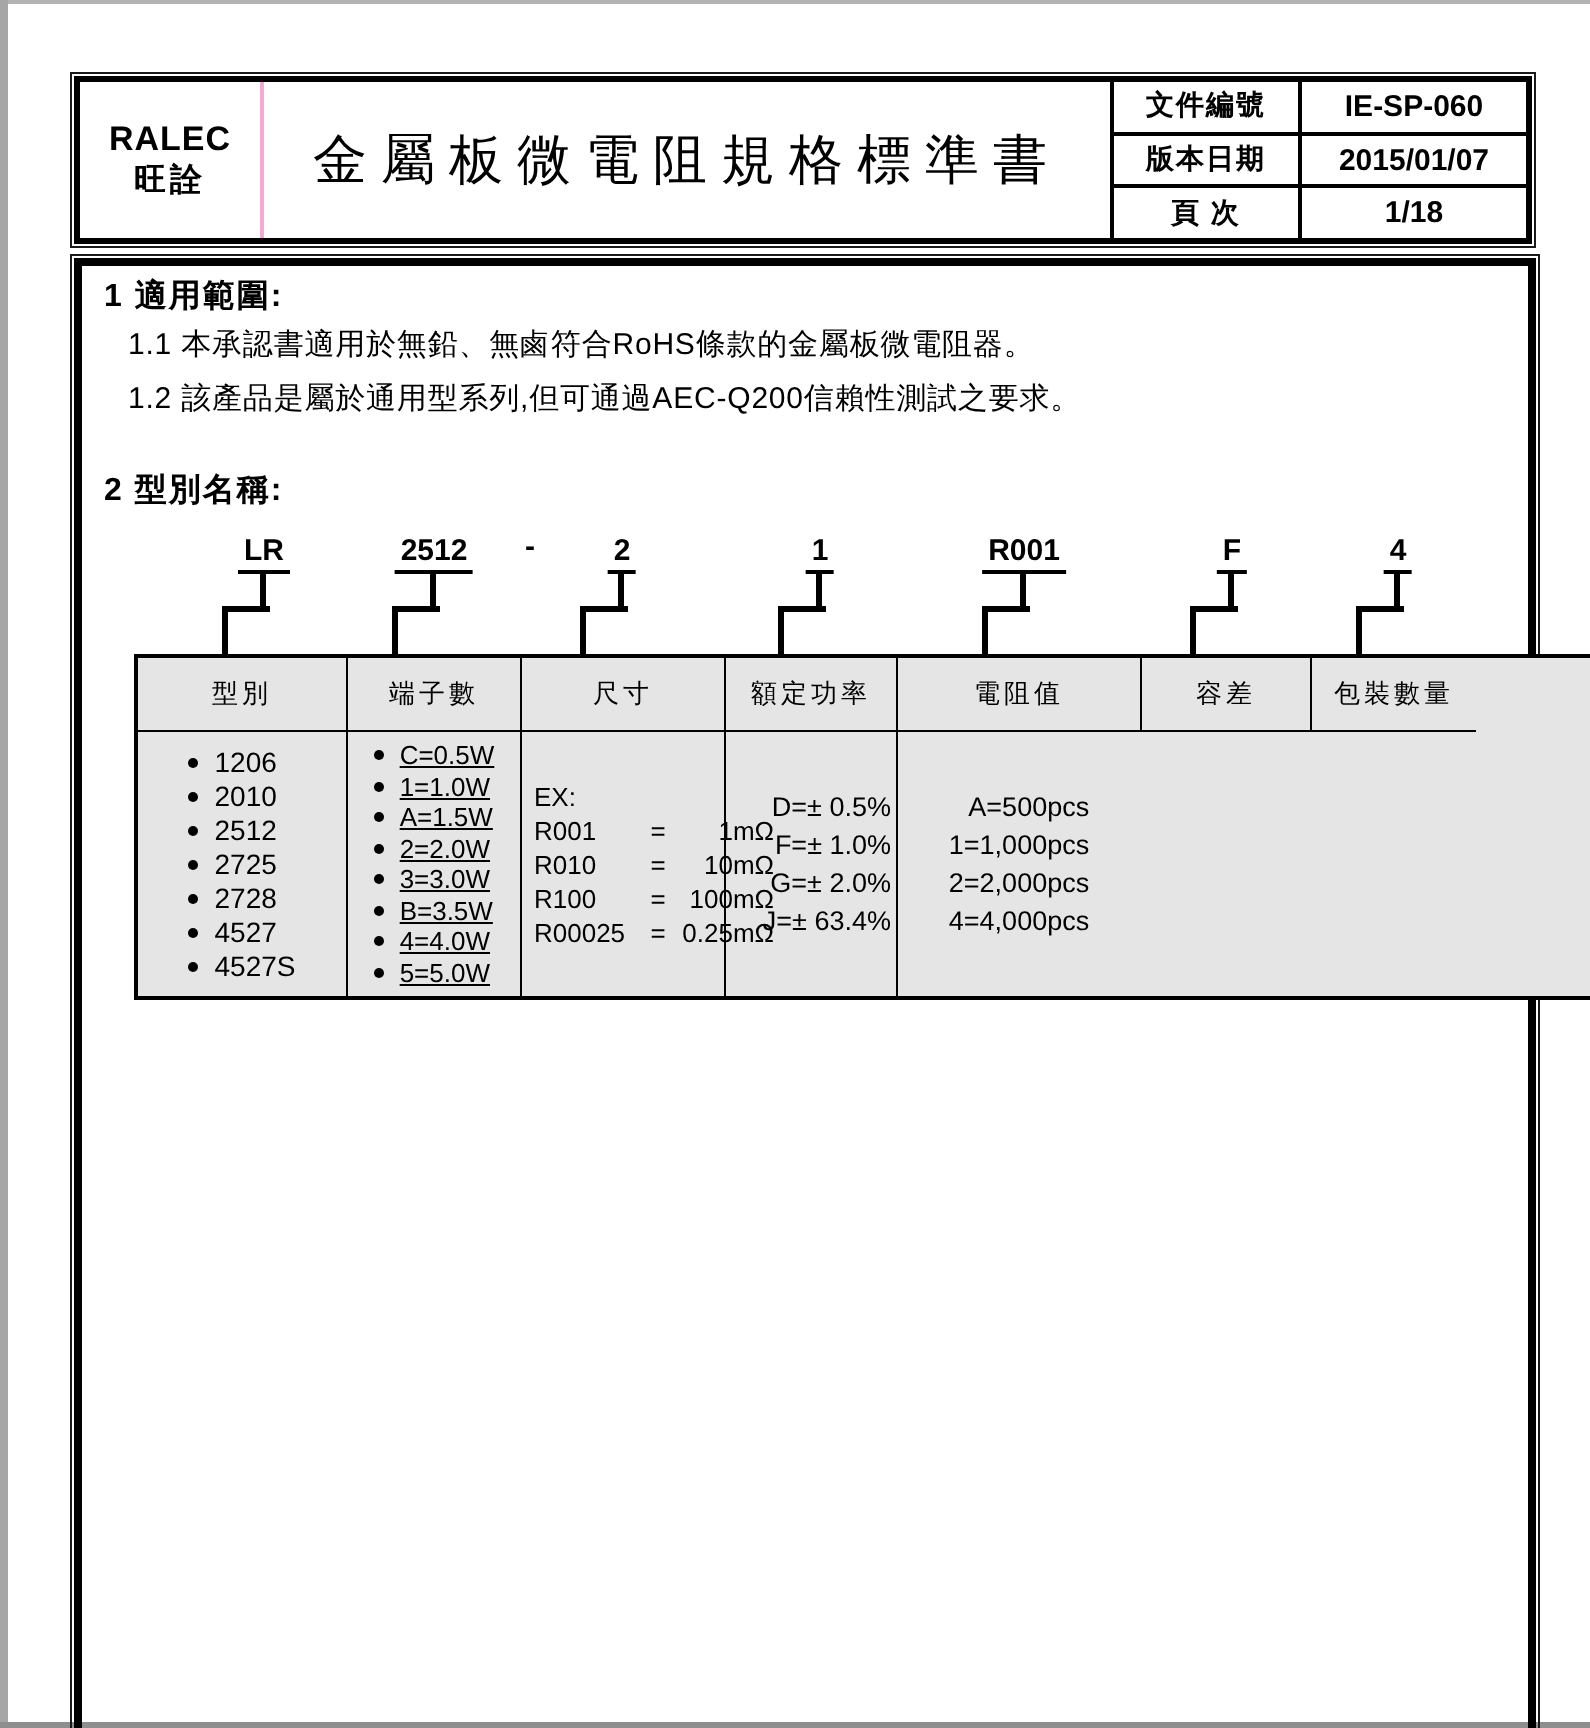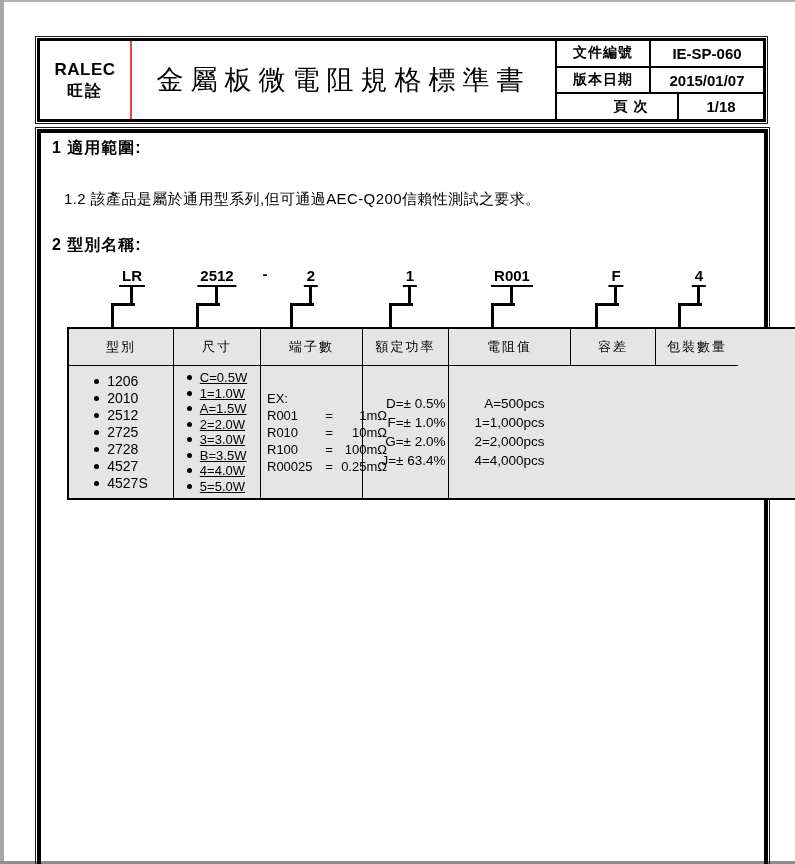--- a/index.html
+++ b/index.html
@@ -12,29 +12,29 @@
   .strip-top    { left:0; top:0; width:795px; height:2px; background:#b3b3b3; }
   .strip-left   { left:0; top:0; width:4px;  height:864px; }
   .strip-bottom { left:0; top:861px; width:795px; height:3px; background:#8e8e8e; }
 
   
   .header-table {
     position:absolute; left:37px; top:38px; width:729px; height:84px;
     border:3px solid #000; outline:1px solid #1a1a1a; outline-offset:1px;
     display:flex; box-sizing:border-box; background:#fff;
   }
-  .logo-cell { width:90px; border-right:2px solid #ef4444; display:flex; flex-direction:column;
+  .logo-cell { width:90px; border-right:2px solid #f9a8d4; display:flex; flex-direction:column;
     align-items:center; justify-content:center; line-height:1.2; }
   .logo-en { font-weight:bold; font-size:17px; letter-spacing:0.5px; }
   .logo-cn { font-weight:bold; font-size:16px; letter-spacing:2px; }
   .title-cell { flex:1; display:flex; align-items:center; justify-content:center;
     font-size:27px; letter-spacing:7px; font-family:"Liberation Serif", serif; white-space:nowrap; }
   .info-table { width:206px; border-left:2px solid #000; display:flex; flex-direction:column; }
   .info-row { flex:1; display:flex; border-bottom:2px solid #000; }
-  .info-row:last-child { border-bottom:none;padding-left:28px; }
+  .info-row:last-child { border-bottom:none; }
   .info-label { width:92px; border-right:2px solid #000; display:flex; align-items:center;
     justify-content:center; font-weight:bold; font-size:14px; letter-spacing:1px; }
   .info-value { flex:1; display:flex; align-items:center; justify-content:center;
     font-weight:bold; font-size:15px; }
 
   
   .frame {
     position:absolute; left:37px; top:129px; width:731px; height:745px;
     border:4px solid #000; outline:1px solid #1a1a1a; outline-offset:1px;
     box-sizing:border-box;
@@ -119,20 +119,21 @@
       <div class="info-row">
         <div class="info-label">頁 次</div>
         <div class="info-value">1/18</div>
       </div>
     </div>
   </div>
 
   <div class="frame"></div>
 
   <div class="s1-heading">1 適用範圍:</div>
+  <div class="s-item s-item-1">1.1 本承認書適用於無鉛、無鹵符合RoHS條款的金屬板微電阻器。</div>
   <div class="s-item s-item-2">1.2 該產品是屬於通用型系列,但可通過AEC-Q200信賴性測試之要求。</div>
 
   <div class="s2-heading">2 型別名稱:</div>
 
   <span class="pcode" style="left:132px">LR</span>
   <span class="pcode" style="left:217px">2512</span>
   <span class="pcode nounderline" style="left:265px">-</span>
   <span class="pcode" style="left:311px">2</span>
   <span class="pcode" style="left:410px">1</span>
   <span class="pcode" style="left:512px">R001</span>
@@ -150,22 +151,22 @@
   <div class="con-stem" style="left:510px"></div>
   <div class="con-elbow" style="left:491px"></div>
   <div class="con-stem" style="left:614px"></div>
   <div class="con-elbow" style="left:595px"></div>
   <div class="con-stem" style="left:697px"></div>
   <div class="con-elbow" style="left:678px"></div>
 
   <div class="spec-table">
     <div class="trow thead">
       <div class="cell">型別</div>
+      <div class="cell">端子數</div>
       <div class="cell">尺寸</div>
-      <div class="cell">端子數</div>
       <div class="cell">額定功率</div>
       <div class="cell">電阻值</div>
       <div class="cell">容差</div>
       <div class="cell">包裝數量</div>
     </div>
     <div class="trow tbody">
       <div class="cell">
         <ul class="blist sizes-list">
             <li>1206</li>
             <li>2010</li>

